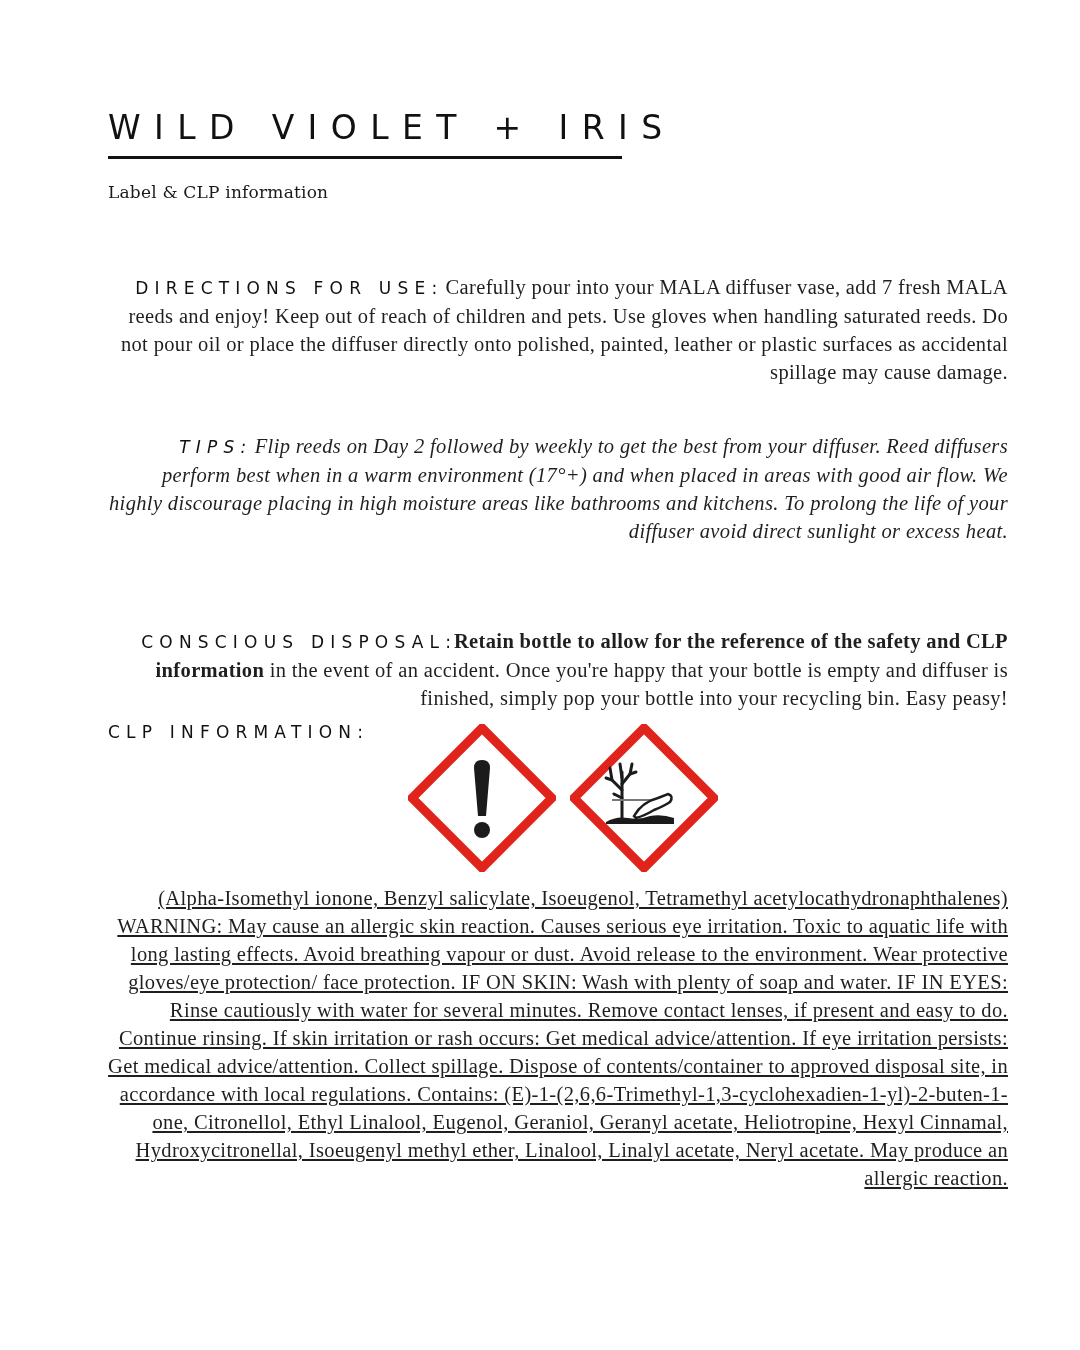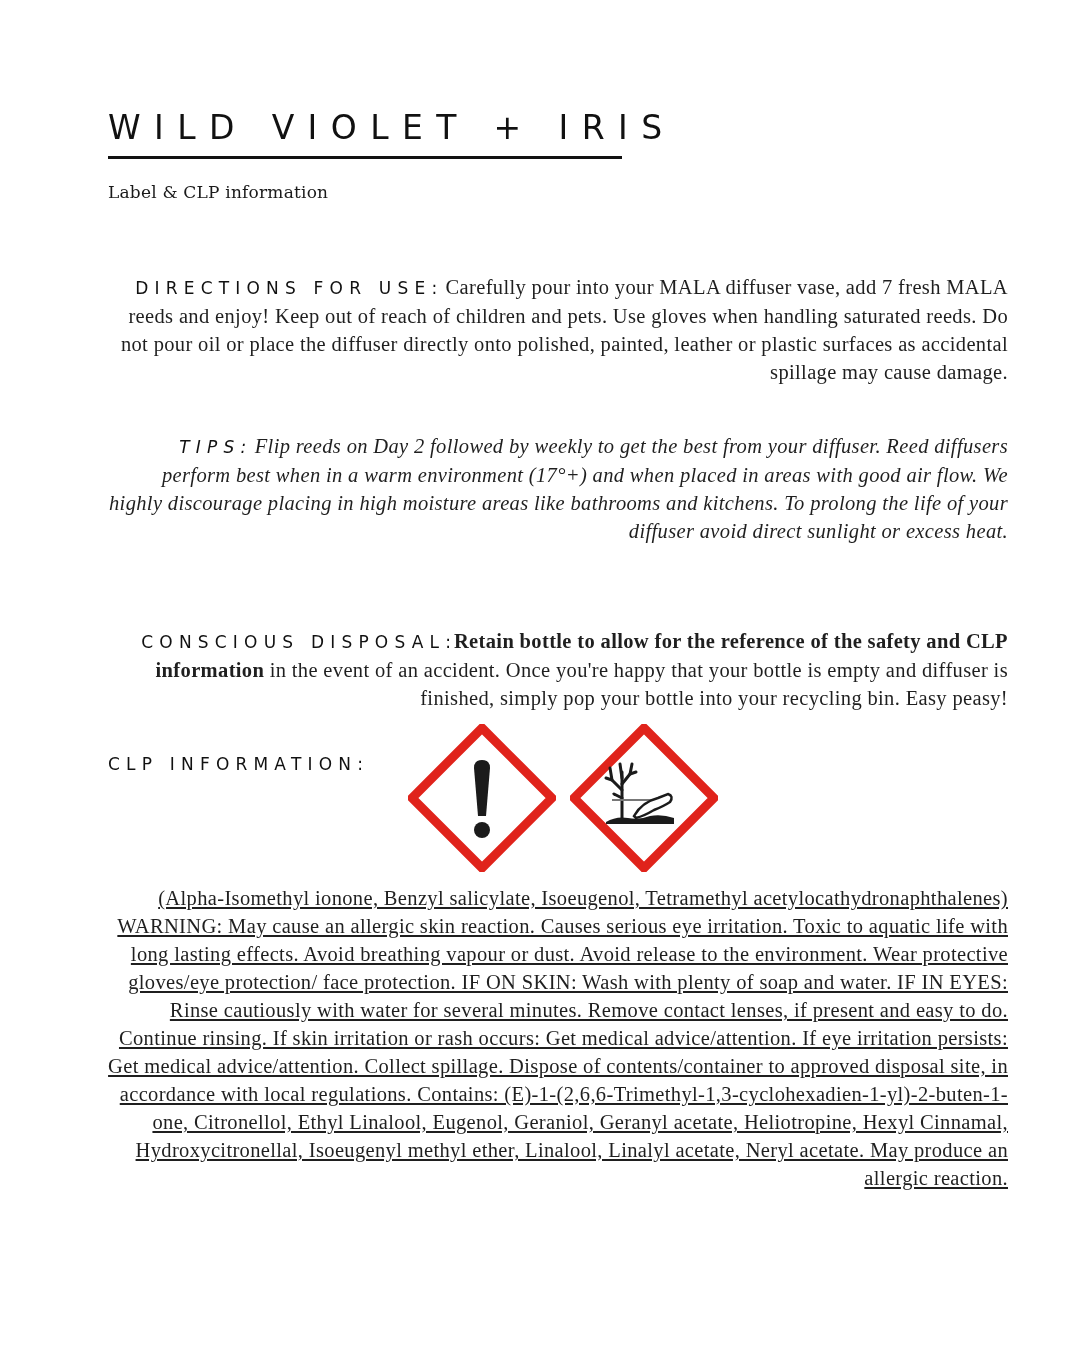--- a/index.html
+++ b/index.html
@@ -73,21 +73,21 @@
       letter-spacing: 3px;
     }
     .bold {
       font-weight: 700;
     }
     #directions { top: 273px; }
     #tips { top: 432px; font-style: italic; }
     #disposal { top: 591px; margin-top: 36px; }
     .clp-heading {
       position: absolute;
-      top: 750px;
+      top: 718px;
       left: 0;
       white-space: nowrap;
       line-height: 28px;
     }
     .pictograms {
       position: absolute;
       top: 724px;
       left: 300px;
       width: 310px;
       height: 148px;

